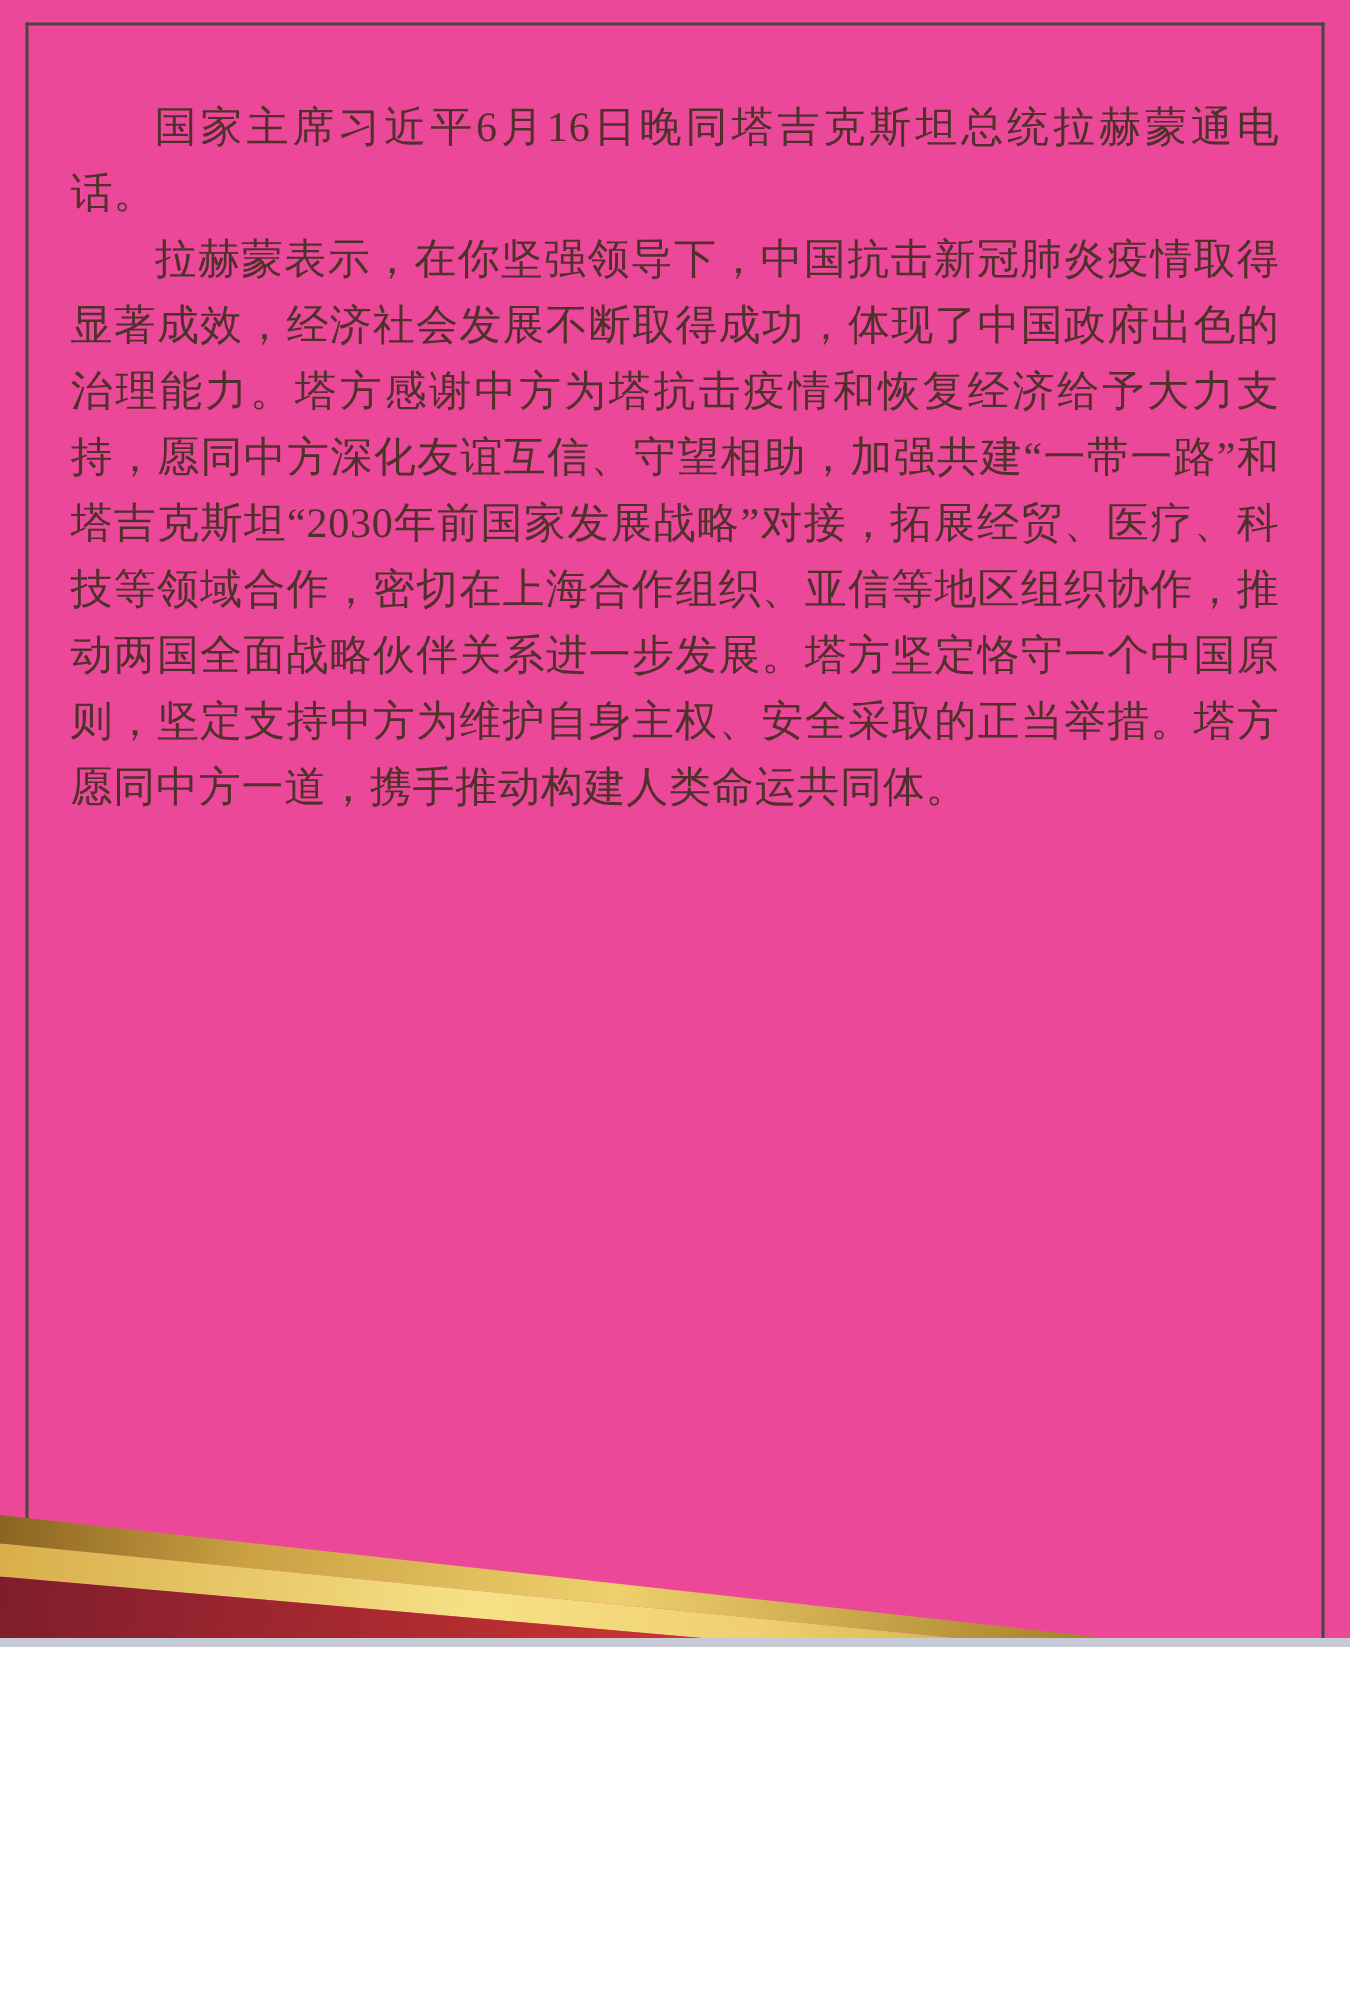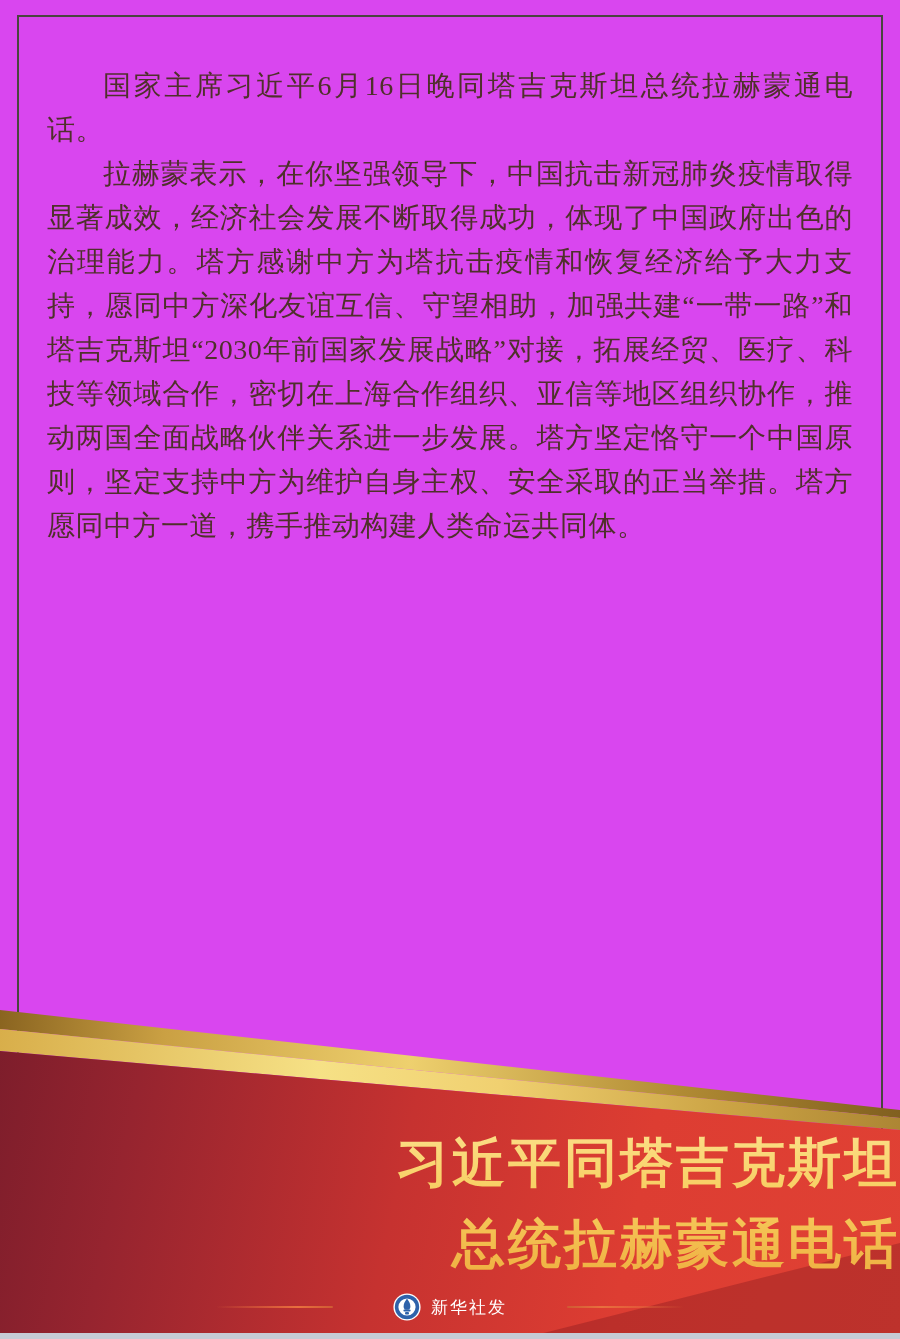--- a/index.html
+++ b/index.html
@@ -1,19 +1,19 @@
 <!DOCTYPE html>
 <html><head>
 <meta charset="utf-8">
 <style>
   html,body{margin:0;padding:0;}
   .page{
     position:relative;
-    width:900px;height:1339px;
-    background:#d946ef;
+    width:900px;height:1098px;
+    background:#ec4899;
     overflow:hidden;
     font-family:"Liberation Serif", serif;
   }
   
   .frame{
     position:absolute;
     left:17px;top:15px;right:17px;bottom:0;
     border-left:2px solid #4a453f;
     border-top:2px solid #4a453f;
     border-right:2px solid #4a453f;

